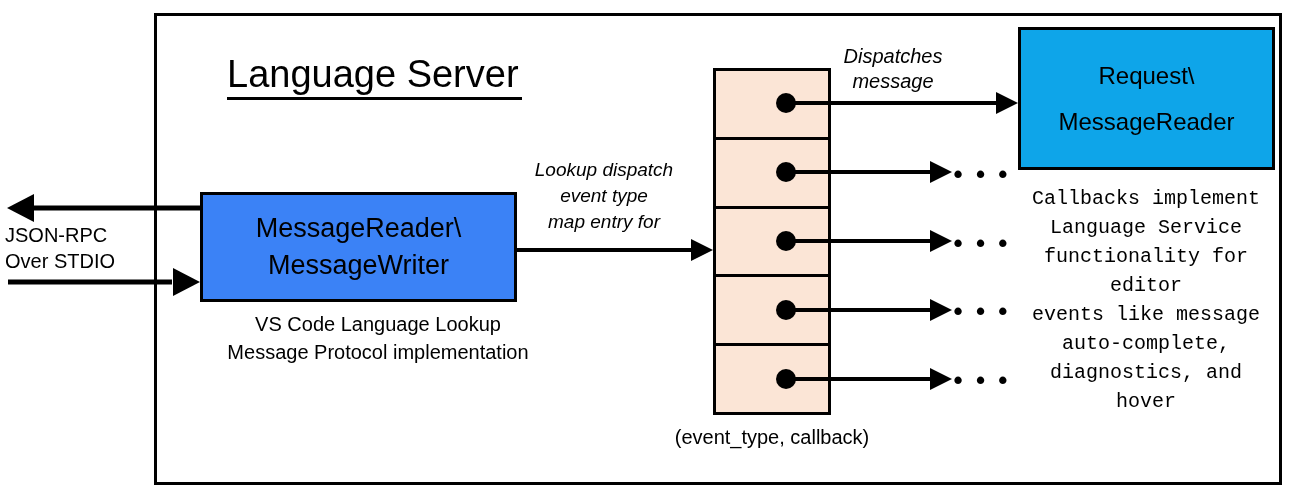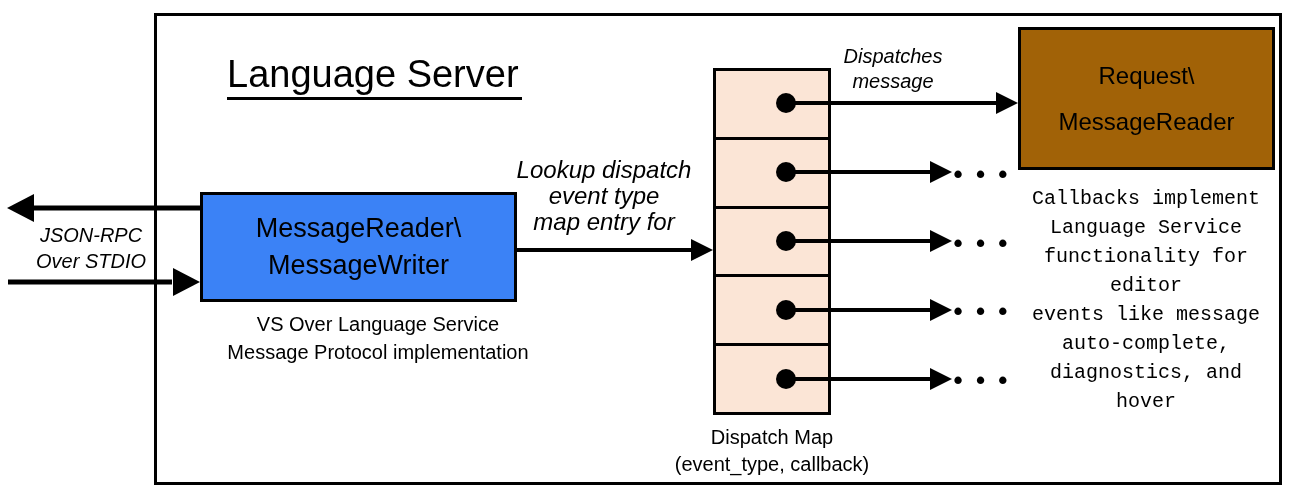--- a/index.html
+++ b/index.html
@@ -72,31 +72,29 @@
     box-sizing: border-box;
     display: flex; flex-direction: column;
     justify-content: center; align-items: center;
     font-size: 24px; line-height: 34px;
     text-align: center;
   }
   .io-label {
     position: absolute;
     left: 5px; top: 222px;
     width: 172px;
-    text-align: center;
-    font-style: italic;
     font-size: 20px; line-height: 26px;
   }
   .lookup-label {
     position: absolute;
     left: 504px; top: 157px;
     width: 200px;
     text-align: center;
     font-style: italic;
-    font-size: 24px; line-height: 26px;
+    font-size: 19px; line-height: 26px;
   }
   .dispatches-label {
     position: absolute;
     left: 808px; top: 44px;
     width: 170px;
     text-align: center;
     font-style: italic;
     font-size: 20px; line-height: 25px;
   }
   .note {
@@ -134,48 +132,47 @@
   <div class="io-label">
     <div>JSON-RPC</div>
     <div>Over STDIO</div>
   </div>
 
   <div class="msg-box" style="background-color: #3b82f6;">
     <div>MessageReader\</div>
     <div>MessageWriter</div>
   </div>
   <div class="msg-caption">
-    <div>VS Over Language Service</div>
+    <div>VS Code Language Lookup</div>
     <div>Message Protocol implementation</div>
   </div>
 
   <div class="lookup-label">
     <div>Lookup dispatch</div>
     <div>event type</div>
     <div>map entry for</div>
   </div>
 
   <div class="dispatch" style="background-color: rgb(251, 229, 214);">
     <div class="cell"></div>
     <div class="cell"></div>
     <div class="cell"></div>
     <div class="cell"></div>
     <div class="cell"></div>
   </div>
   <div class="dispatch-caption">
-    <div>Dispatch Map</div>
     <div>(event_type, callback)</div>
   </div>
 
   <div class="dispatches-label">
     <div>Dispatches</div>
     <div>message</div>
   </div>
 
-  <div class="callback-box" style="background-color: #a16207; gap: 12px;">
+  <div class="callback-box" style="background-color: #0ea5e9; gap: 12px;">
     <div>Request\</div>
     <div>MessageReader</div>
   </div>
 
   <div class="note">
     <div>Callbacks implement</div>
     <div>Language Service</div>
     <div>functionality for editor</div>
     <div>events like message</div>
     <div>auto-complete,</div>

